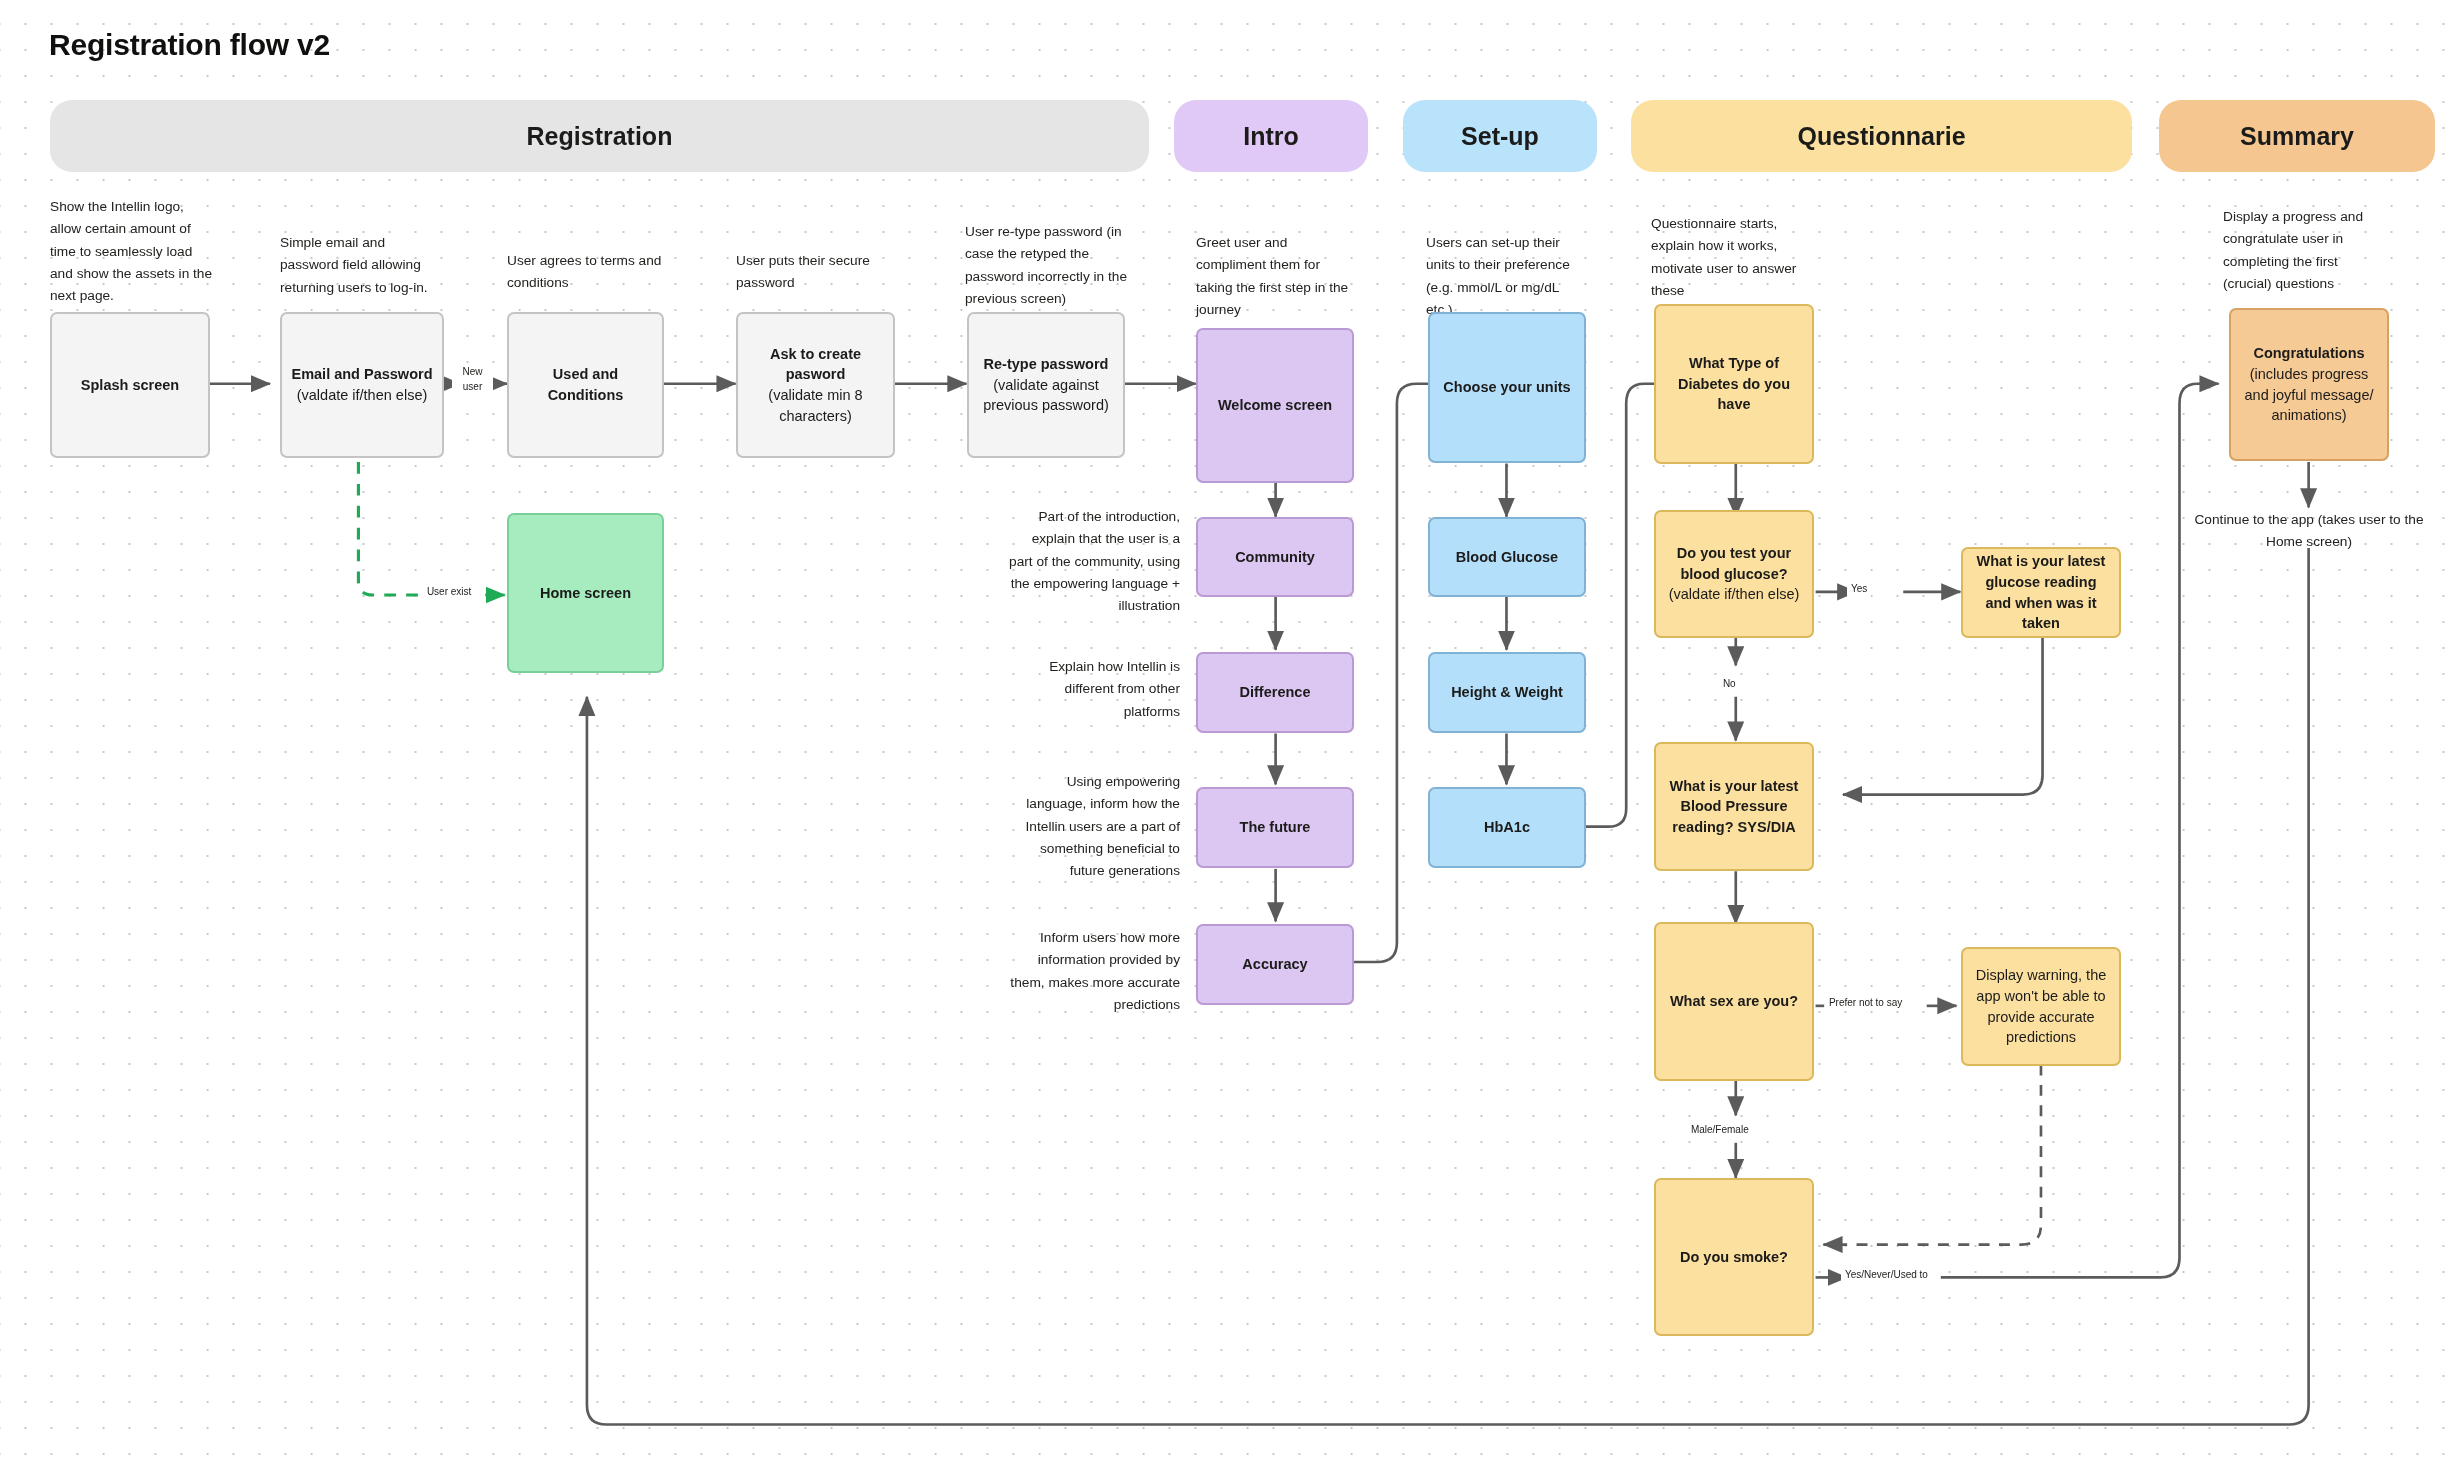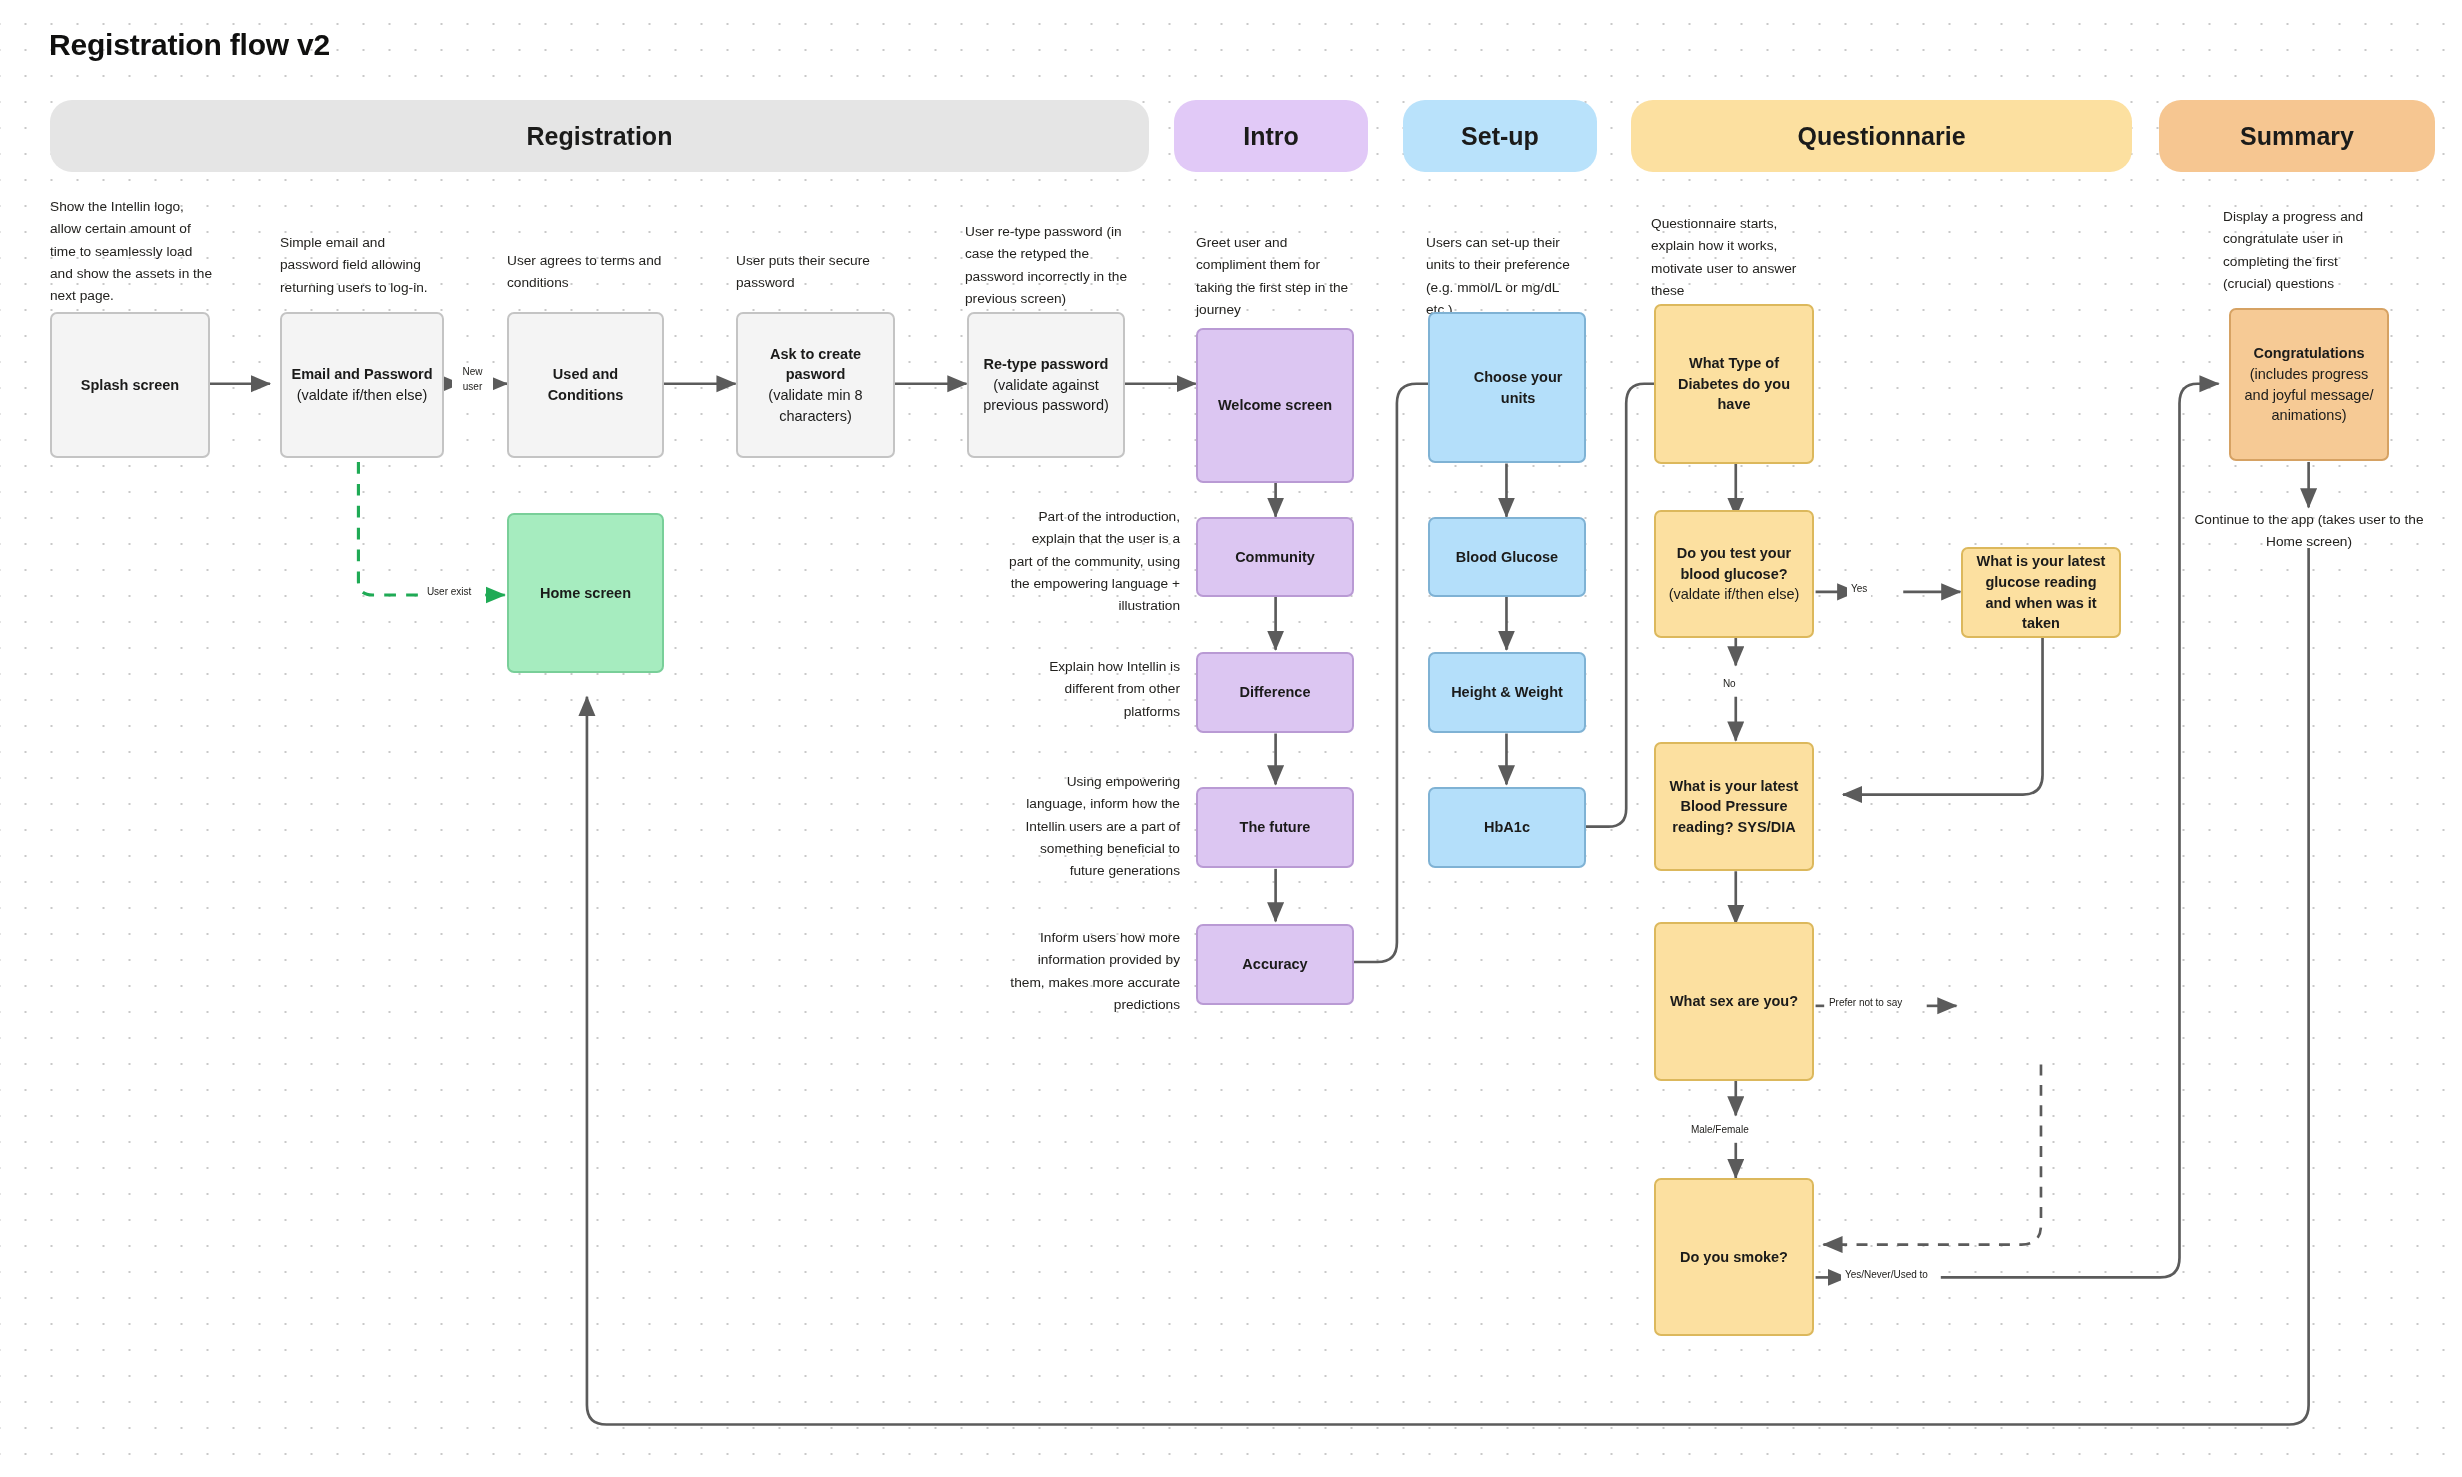--- a/index.html
+++ b/index.html
@@ -269,21 +269,21 @@
     <span>
         <span class="b">The future</span>
       </span>
   </div>
   <div class="node purple" style="left:1196px; top:924px; width:158px; height:81px;">
     <span>
         <span class="b">Accuracy</span>
       </span>
   </div>
 
-  <div class="node blue" style="left:1428px; top:312px; width:158px; height:151px;padding-left:30px;">
+  <div class="node blue" style="left:1428px; top:312px; width:158px; height:151px;">
     <span>
         <span class="b">Choose your units</span>
       </span>
   </div>
   <div class="node blue" style="left:1428px; top:517px; width:158px; height:80px;">
     <span>
         <span class="b">Blood Glucose</span>
       </span>
   </div>
   <div class="node blue" style="left:1428px; top:652px; width:158px; height:81px;">
@@ -316,20 +316,25 @@
   <div class="node yellow" style="left:1654px; top:742px; width:160px; height:129px;">
     <span>
         <span class="b">What is your latest Blood Pressure reading? SYS/DIA</span>
       </span>
   </div>
   <div class="node yellow" style="left:1654px; top:922px; width:160px; height:159px;">
     <span>
         <span class="b">What sex are you?</span>
       </span>
   </div>
+  <div class="node yellow" style="left:1961px; top:947px; width:160px; height:119px;">
+    <span>
+        <span class="n">Display warning, the app won't be able to provide accurate predictions</span>
+      </span>
+  </div>
   <div class="node yellow" style="left:1654px; top:1178px; width:160px; height:158px;">
     <span>
         <span class="b">Do you smoke?</span>
       </span>
   </div>
 
   <div class="node orange" style="left:2229px; top:308px; width:160px; height:153px;">
     <span>
       <span class="b">Congratulations</span>
       <span class="n">(includes progress and joyful message/ animations)</span>

